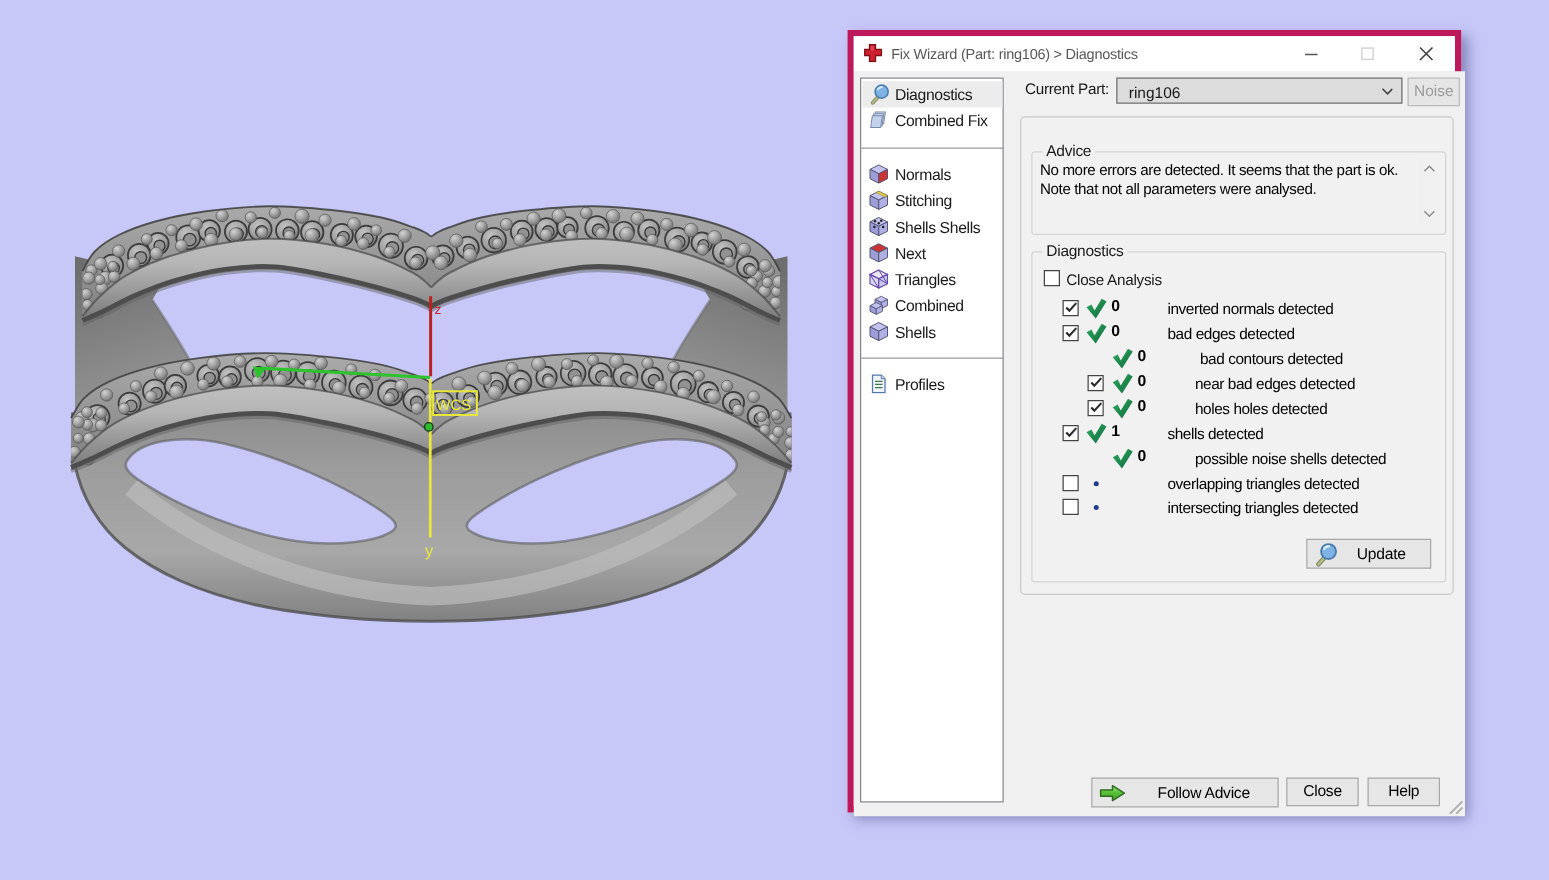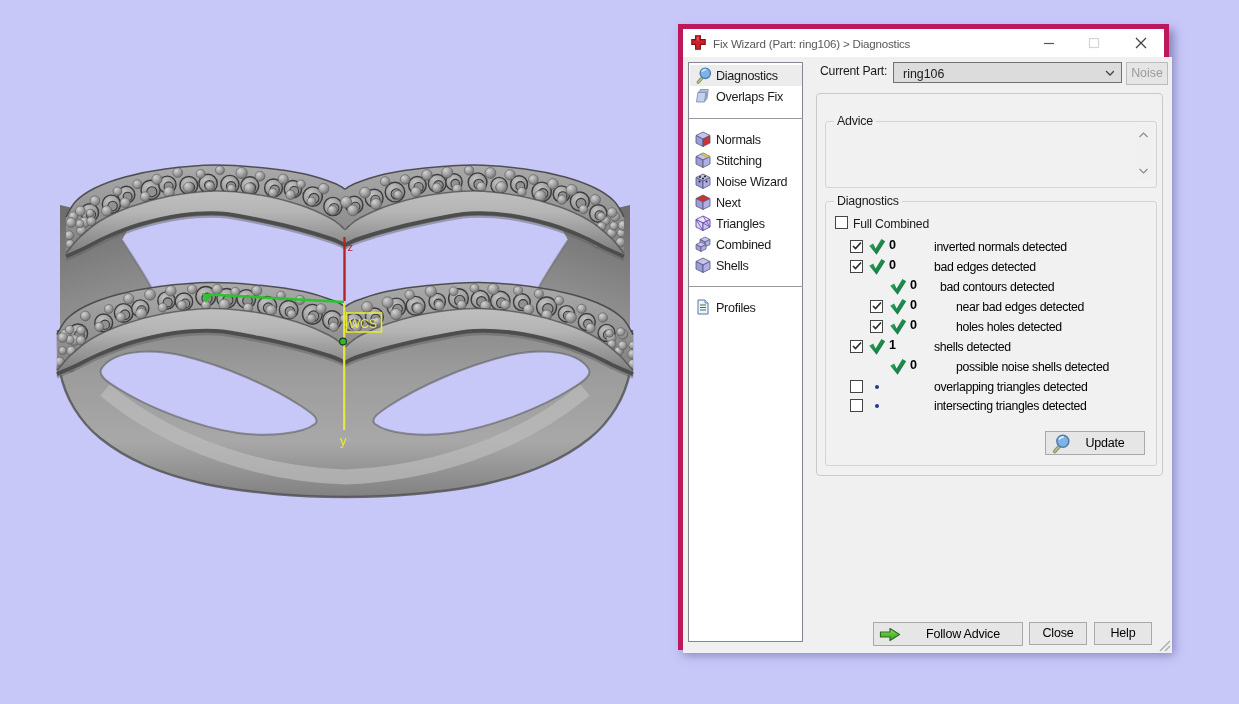--- a/index.html
+++ b/index.html
@@ -435,21 +435,21 @@
           <span class="lit">Diagnostics</span>
         </div>
 <div class="li" style="top:23px">
           <span class="lic">
             <svg width="16" height="16" viewBox="0 0 16 16">
 <rect x="5.5" y="1.5" width="8" height="9.5" fill="#dfe7f5" stroke="#7788aa" stroke-width="0.8" transform="skewX(-8)"></rect>
 <rect x="4.5" y="3" width="8" height="9.5" fill="#cfdbf0" stroke="#7788aa" stroke-width="0.8" transform="skewX(-8)"></rect>
 <rect x="3.5" y="4.5" width="8" height="9.5" fill="#c3d2ec" stroke="#7788aa" stroke-width="0.8" transform="skewX(-8)"></rect>
             </svg>
           </span>
-          <span class="lit">Overlaps Fix</span>
+          <span class="lit">Combined Fix</span>
         </div>
 <div class="lsep" style="top:55px"></div>
 <div class="li" style="top:66px">
           <span class="lic">
             <svg width="16" height="16" viewBox="0 0 16 16">
 <polygon points="8,1 15,4.5 8,8 1,4.5" fill="#c3c3ee" stroke="#555577" stroke-width="0.8"></polygon>
 <polygon points="1,4.5 8,8 8,15.5 1,12" fill="#9d9dd8" stroke="#555577" stroke-width="0.8"></polygon>
 <polygon points="15,4.5 8,8 8,15.5 15,12" fill="#cc3333" stroke="#555577" stroke-width="0.8"></polygon>
 </svg>
           </span>
@@ -472,21 +472,21 @@
 <polygon points="8,1 15,4.5 8,8 1,4.5" fill="#c3c3ee" stroke="#555577" stroke-width="0.8"></polygon>
 <polygon points="1,4.5 8,8 8,15.5 1,12" fill="#9d9dd8" stroke="#555577" stroke-width="0.8"></polygon>
 <polygon points="15,4.5 8,8 8,15.5 15,12" fill="#b0b0e4" stroke="#555577" stroke-width="0.8"></polygon>
 <circle cx="5" cy="4" r="1" fill="#222"></circle>
               <circle cx="10" cy="3.6" r="1" fill="#222"></circle>
               <circle cx="8" cy="5.6" r="1" fill="#222"></circle>
               <circle cx="4.5" cy="8.5" r="1" fill="#222"></circle>
               <circle cx="11.5" cy="8.5" r="1" fill="#222"></circle>
             </svg>
           </span>
-          <span class="lit">Noise Wizard</span>
+          <span class="lit">Shells Shells</span>
         </div>
 <div class="li" style="top:129px">
           <span class="lic">
             <svg width="16" height="16" viewBox="0 0 16 16">
 <polygon points="8,1 15,4.5 8,8 1,4.5" fill="#cc3333" stroke="#555577" stroke-width="0.8"></polygon>
 <polygon points="1,4.5 8,8 8,15.5 1,12" fill="#9d9dd8" stroke="#555577" stroke-width="0.8"></polygon>
 <polygon points="15,4.5 8,8 8,15.5 15,12" fill="#b0b0e4" stroke="#555577" stroke-width="0.8"></polygon>
 </svg>
           </span>
           <span class="lit">Next</span>
@@ -543,39 +543,40 @@
     <div id="combo">
         <span class="ctxt">ring106</span>
       <svg class="chev" width="10" height="10">
           <path d="M1,3 L5,7 L9,3" fill="none" stroke="#444" stroke-width="1.3"></path>
         </svg>
     </div>
     <div id="nextbtn">Noise</div>
     <div id="outer">
       <div class="group" id="advice">
           <div class="gtitle">Advice</div>
+        <div id="advtxt">No more errors are detected. It seems that the part is ok.<br>Note that not all parameters were analysed.</div>
         <div id="advsb">
           <div class="sbarrow" style="top:0">
               <svg width="9" height="6">
                 <path d="M0.5,5 L4.5,1 L8.5,5" fill="none" stroke="#8b8b8b" stroke-width="1.2"></path>
               </svg>
             </div>
           <div class="sbarrow" style="bottom:0">
               <svg width="9" height="6">
                 <path d="M0.5,1 L4.5,5 L8.5,1" fill="none" stroke="#8b8b8b" stroke-width="1.2"></path>
               </svg>
             </div>
         </div>
       </div>
       <div class="group" id="diagg">
           <div class="gtitle">Diagnostics</div>
         </div>
     </div>
     <div class="cb" style="left:152px; top:159px;"></div>
-    <div class="lbl" style="left:170px; top:160px;">Full Combined</div>
+    <div class="lbl" style="left:170px; top:160px;">Close Analysis</div>
     <div id="diagrows"></div>
     <div class="btn" id="updbtn" style="left:362px; top:374px; width:100px; height:24px; line-height:22px;">
       <span style="position:absolute;left:5px;top:2px;"><svg width="19.549999999999997" height="20.7" viewBox="0 0 17 18">
 <line x1="3.2" y1="15.2" x2="7.5" y2="10.5" stroke="#8a9367" stroke-width="3.2" stroke-linecap="round"></line>
 <line x1="3.2" y1="15.2" x2="7.5" y2="10.5" stroke="#b6c08d" stroke-width="1.4" stroke-linecap="round"></line>
 <circle cx="10.3" cy="6.3" r="5.2" fill="#7fb2e5" stroke="#4a7dab" stroke-width="1.3"></circle>
 <path d="M 7.2,4.4 A 4 4 0 0 1 10.5,2.6" fill="none" stroke="#d8ecfa" stroke-width="1.6" stroke-linecap="round"></path>
 </svg></span><span style="margin-left:20px;">Update</span></div>
     <div class="btn" style="left:190px; top:565px; width:150px; height:24px; line-height:22px;padding-left:16px;">
       <span style="position:absolute;left:5px;top:4px;"><svg width="22" height="15" viewBox="0 0 22 15">
@@ -632,21 +633,21 @@
 <path d="M1.2,7.8 L5.2,5.5 L7.6,10.4 L13.4,1.0 L17.2,3.2 L8.6,16.8 Z" fill="url(#gc)"></path>
 <defs>
           <linearGradient id="gc" x1="0" y1="0" x2="1" y2="1">
 <stop offset="0" stop-color="#2fae62"></stop>
             <stop offset="0.5" stop-color="#1d8a4c"></stop>
             <stop offset="1" stop-color="#156b46"></stop>
           </linearGradient>
         </defs>
       </svg></div>
 <div class="bnum" style="left:910px;top:278px">0</div>
-<div class="rowtxt" style="left:940px;top:279.5px">bad contours detected</div>
+<div class="rowtxt" style="left:960px;top:279.5px">bad contours detected</div>
 <div class="cb" style="left:870px;top:300px"></div>
 <svg class="cbtick" style="left:871px;top:300px" width="12" height="12" viewBox="0 0 12 12">
       <path d="M2,6 L4.5,8.5 L10,2.5" fill="none" stroke="#2c2c2c" stroke-width="1.7"></path>
     </svg>
 <div class="gchk" style="left:889px;top:298px"><svg width="18" height="18" viewBox="0 0 18 18">
 <path d="M1.2,7.8 L5.2,5.5 L7.6,10.4 L13.4,1.0 L17.2,3.2 L8.6,16.8 Z" fill="url(#gc)"></path>
 <defs>
           <linearGradient id="gc" x1="0" y1="0" x2="1" y2="1">
 <stop offset="0" stop-color="#2fae62"></stop>
             <stop offset="0.5" stop-color="#1d8a4c"></stop>

